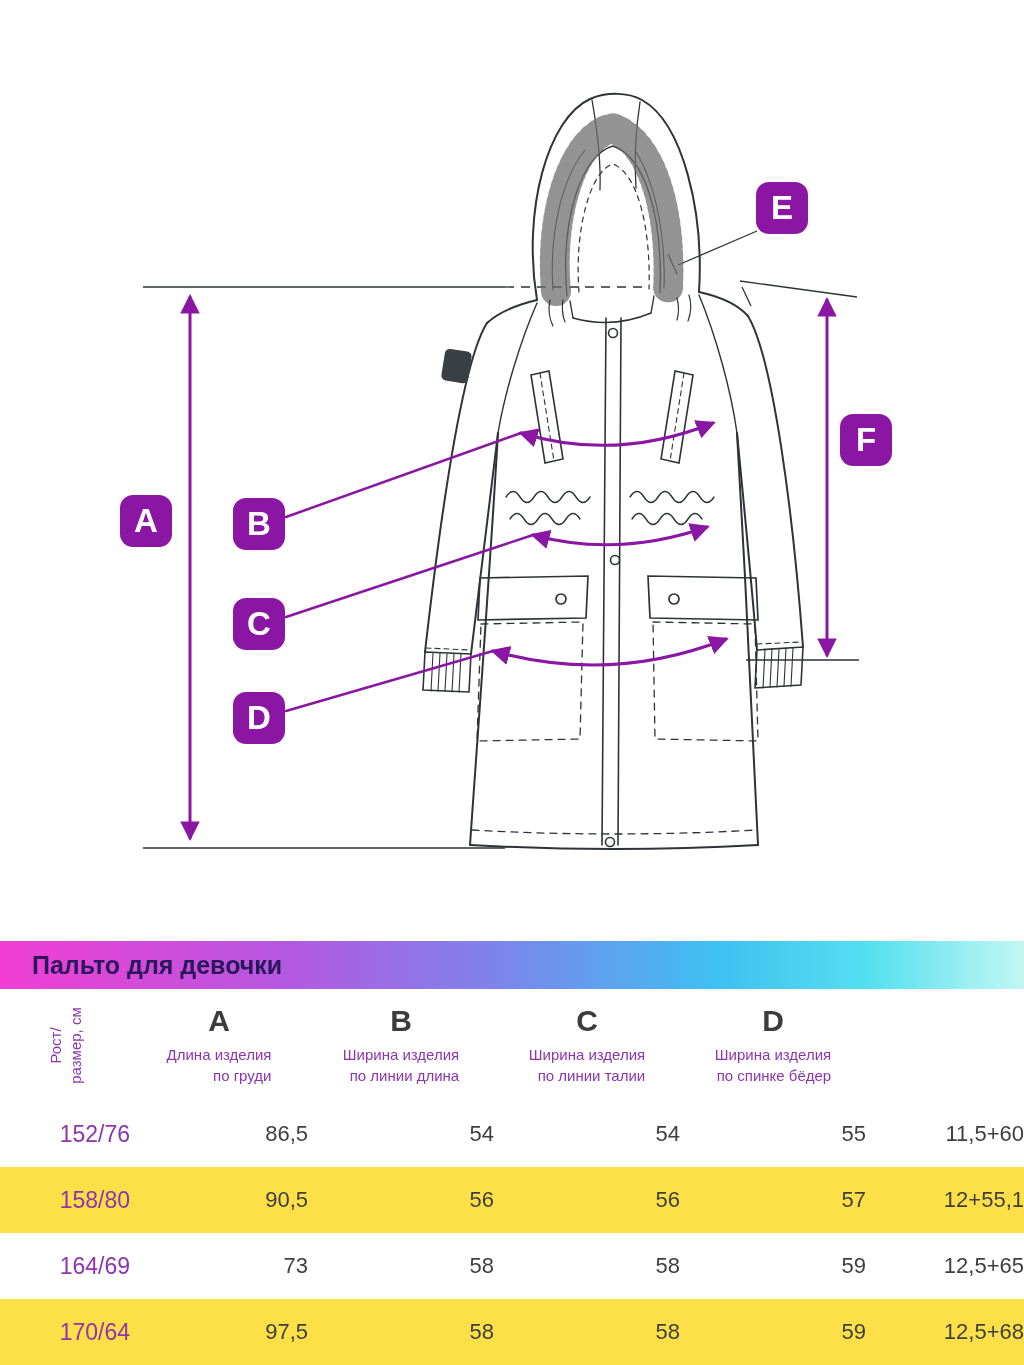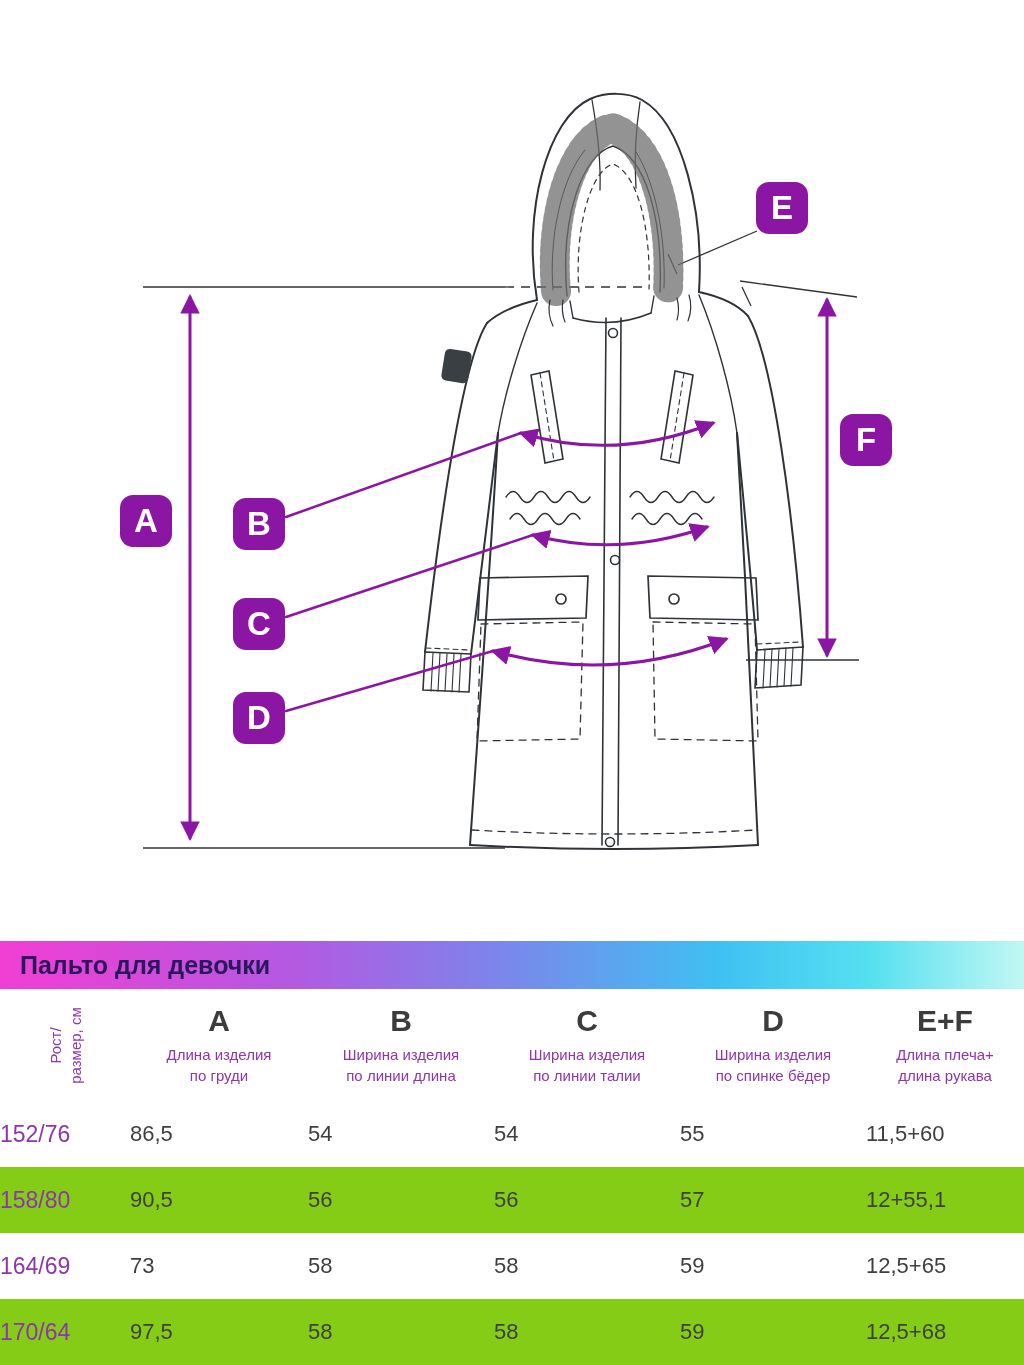--- a/index.html
+++ b/index.html
@@ -9,37 +9,37 @@
   .figure{position:relative;width:1024px;height:941px;background:#fff;}
   .figure svg{position:absolute;left:0;top:0;}
   .badge{
     position:absolute;width:52px;height:52px;border-radius:13px;
     background:#8b16a3;color:#fff;font-weight:bold;font-size:33px;
     display:flex;align-items:center;justify-content:center;user-select:none;
   }
 
   
   .titlebar{
-    height:48px;display:flex;align-items:center;padding-left:20px;box-sizing:border-box;
+    height:48px;display:flex;align-items:center;padding-left:32px;box-sizing:border-box;
     background:linear-gradient(90deg,#f13ed3 0%,#b558e0 28%,#7e83ea 48%,#3fc0f2 70%,#55e0f0 85%,#c2f7f3 100%);
   }
   .titlebar .title{font-size:25px;font-weight:bold;color:#2a175c;}
 
   
   .grid-row{display:grid;grid-template-columns:130px 178px 186px 186px 186px 158px;}
   .thead{height:112px;background:#fff;}
   .col-head{display:flex;flex-direction:column;align-items:center;justify-content:center;gap:7px;}
   .letter{font-size:30px;font-weight:bold;color:#3c3c3c;}
-  .desc{font-size:15px;color:#8e35ad;text-align:center;line-height:1.35;}
+  .desc{font-size:15px;color:#8e35ad;text-align:right;line-height:1.35;}
   .rot-wrap{display:flex;align-items:center;justify-content:center;}
   .rot{transform:rotate(-90deg);color:#8e35ad;font-size:15px;text-align:center;line-height:1.3;}
   .rot span{display:block;white-space:nowrap;}
   .drow{height:66px;align-items:center;}
-  .drow.alt{background:#84cc16;}
-  .cell{text-align:left;font-size:22px;color:#3f3f3f;}
+  .drow.alt{background:#fde047;}
+  .cell{text-align:right;font-size:22px;color:#3f3f3f;}
   .cell.size{color:#8e35ad;font-size:23px;}
 </style>
 </head>
 <body>
 
 <div class="page">
 
   <div class="figure">
     <svg width="1024" height="941" viewBox="0 0 1024 941">
       <defs>
@@ -191,24 +191,20 @@
         <div class="desc"><span>Ширина изделия</span><br><span>по линии длина</span></div>
       </div>
       <div class="col-head">
         <div class="letter">C</div>
         <div class="desc"><span>Ширина изделия</span><br><span>по линии талии</span></div>
       </div>
       <div class="col-head">
         <div class="letter">D</div>
         <div class="desc"><span>Ширина изделия</span><br><span>по спинке бёдер</span></div>
       </div>
-      <div class="col-head">
-        <div class="letter">E+F</div>
-        <div class="desc"><span>Длина плеча+</span><br><span>длина рукава</span></div>
-      </div>
     </div>
 
     <div class="grid-row drow">
       <div class="cell size">152/76</div>
       <div class="cell">86,5</div>
       <div class="cell">54</div>
       <div class="cell">54</div>
       <div class="cell">55</div>
       <div class="cell">11,5+60</div>
     </div>

